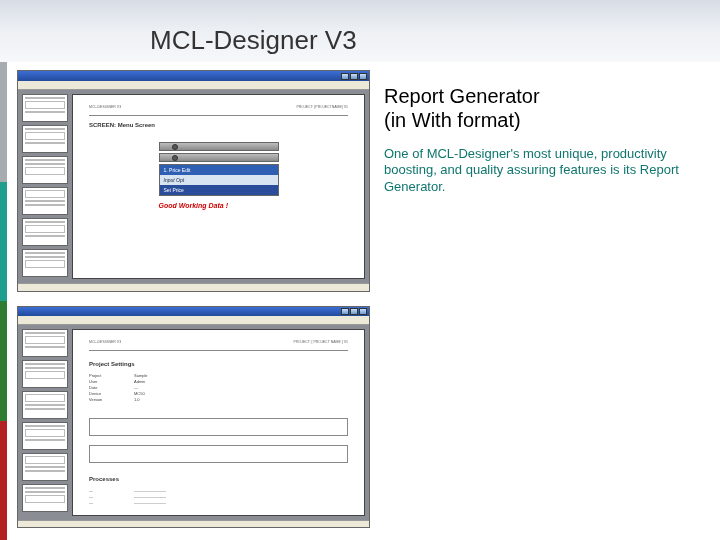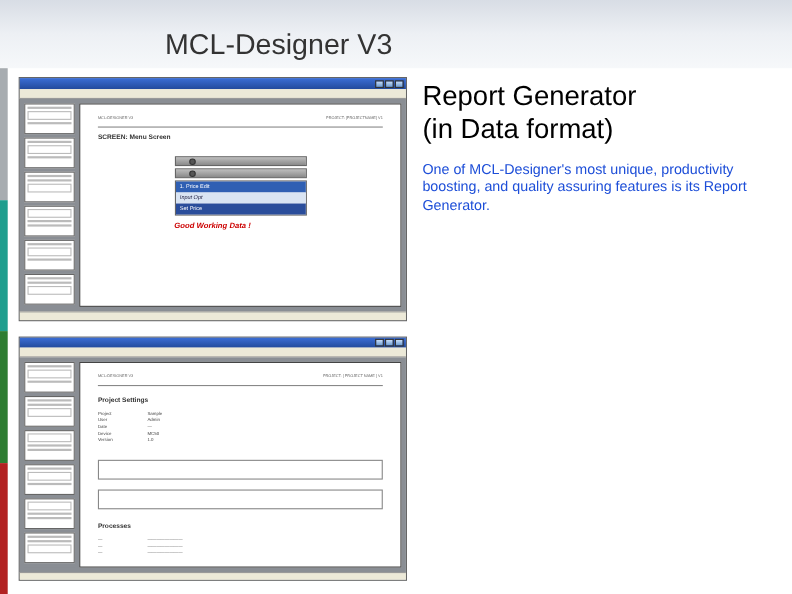--- a/index.html
+++ b/index.html
@@ -158,28 +158,29 @@
   .meta-block { display:grid; grid-template-columns: 45px 1fr; row-gap:1px; font-size:4px; color:#444;}
   .meta-block span { white-space: nowrap; }
   .box-row { border:1px solid #888; height:18px; margin-bottom:3px; display:flex;align-items:center;padding:0 4px;font-size:4px;color:#555;}
   .sec-title { font-size:6px; font-weight:bold; margin-top:4px;}
 
   .right-col {
     flex: 1;
     padding: 10px 24px 10px 4px;
   }
   .rc-title {
-    font-size: 25px;
+    font-size: 20px;
     color: #000;
     line-height: 1.2;
     margin-bottom: 14px;
+    margin-top: 12px;
   }
   .rc-para {
     font-size: 13px;
-    color: #1d4ed8;
+    color: #0f766e;
     line-height: 1.25;
     margin-bottom: 16px;
   }
 </style>
 </head>
 <body>
 
 <div class="header-band">
   <div class="header-title">MCL-Designer V3</div>
 </div>
@@ -336,17 +337,17 @@
         </div>
         <div class="shot-footer"></div>
       </div>
 
     </div>
   </div>
 
   <div class="right-col">
     <div class="rc-title">
       <span>Report Generator</span><br>
-      <span>(in Data format)</span>
+      <span>(in With format)</span>
     </div>
     <p class="rc-para">One of MCL-Designer's most unique, productivity boosting, and quality assuring features is its Report Generator.</p>
   </div>
 </div>
 
 </body></html>

